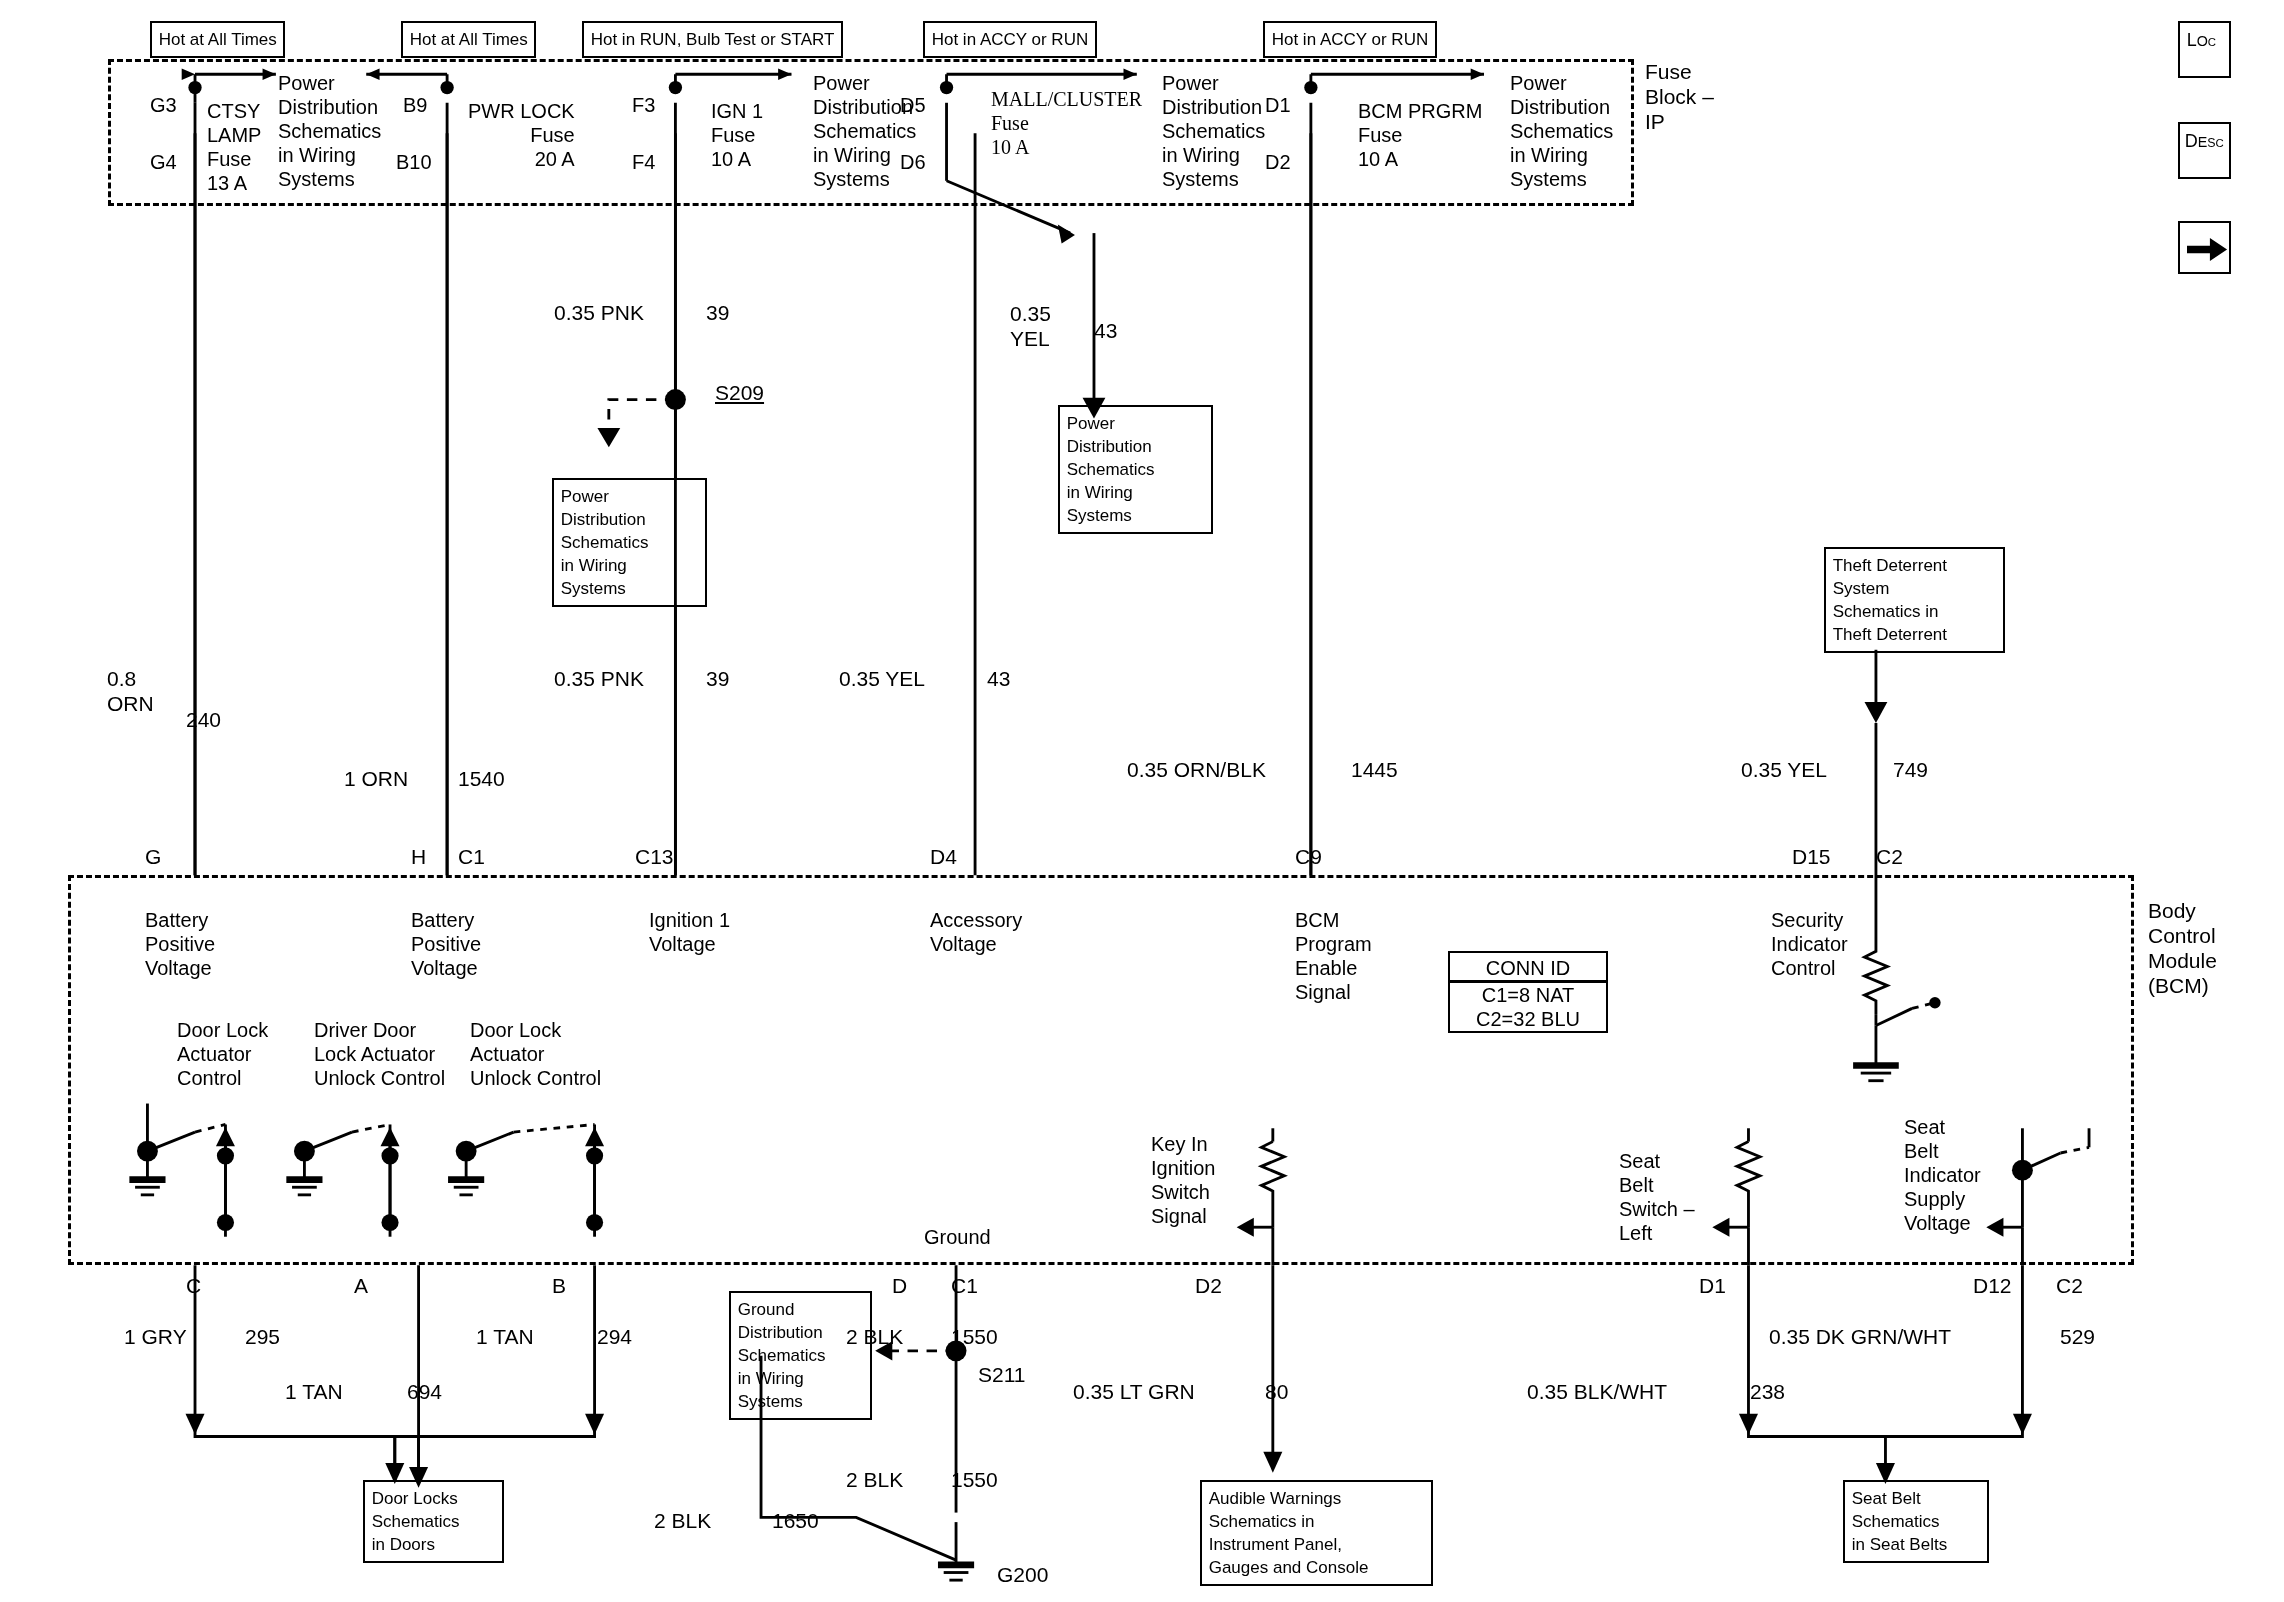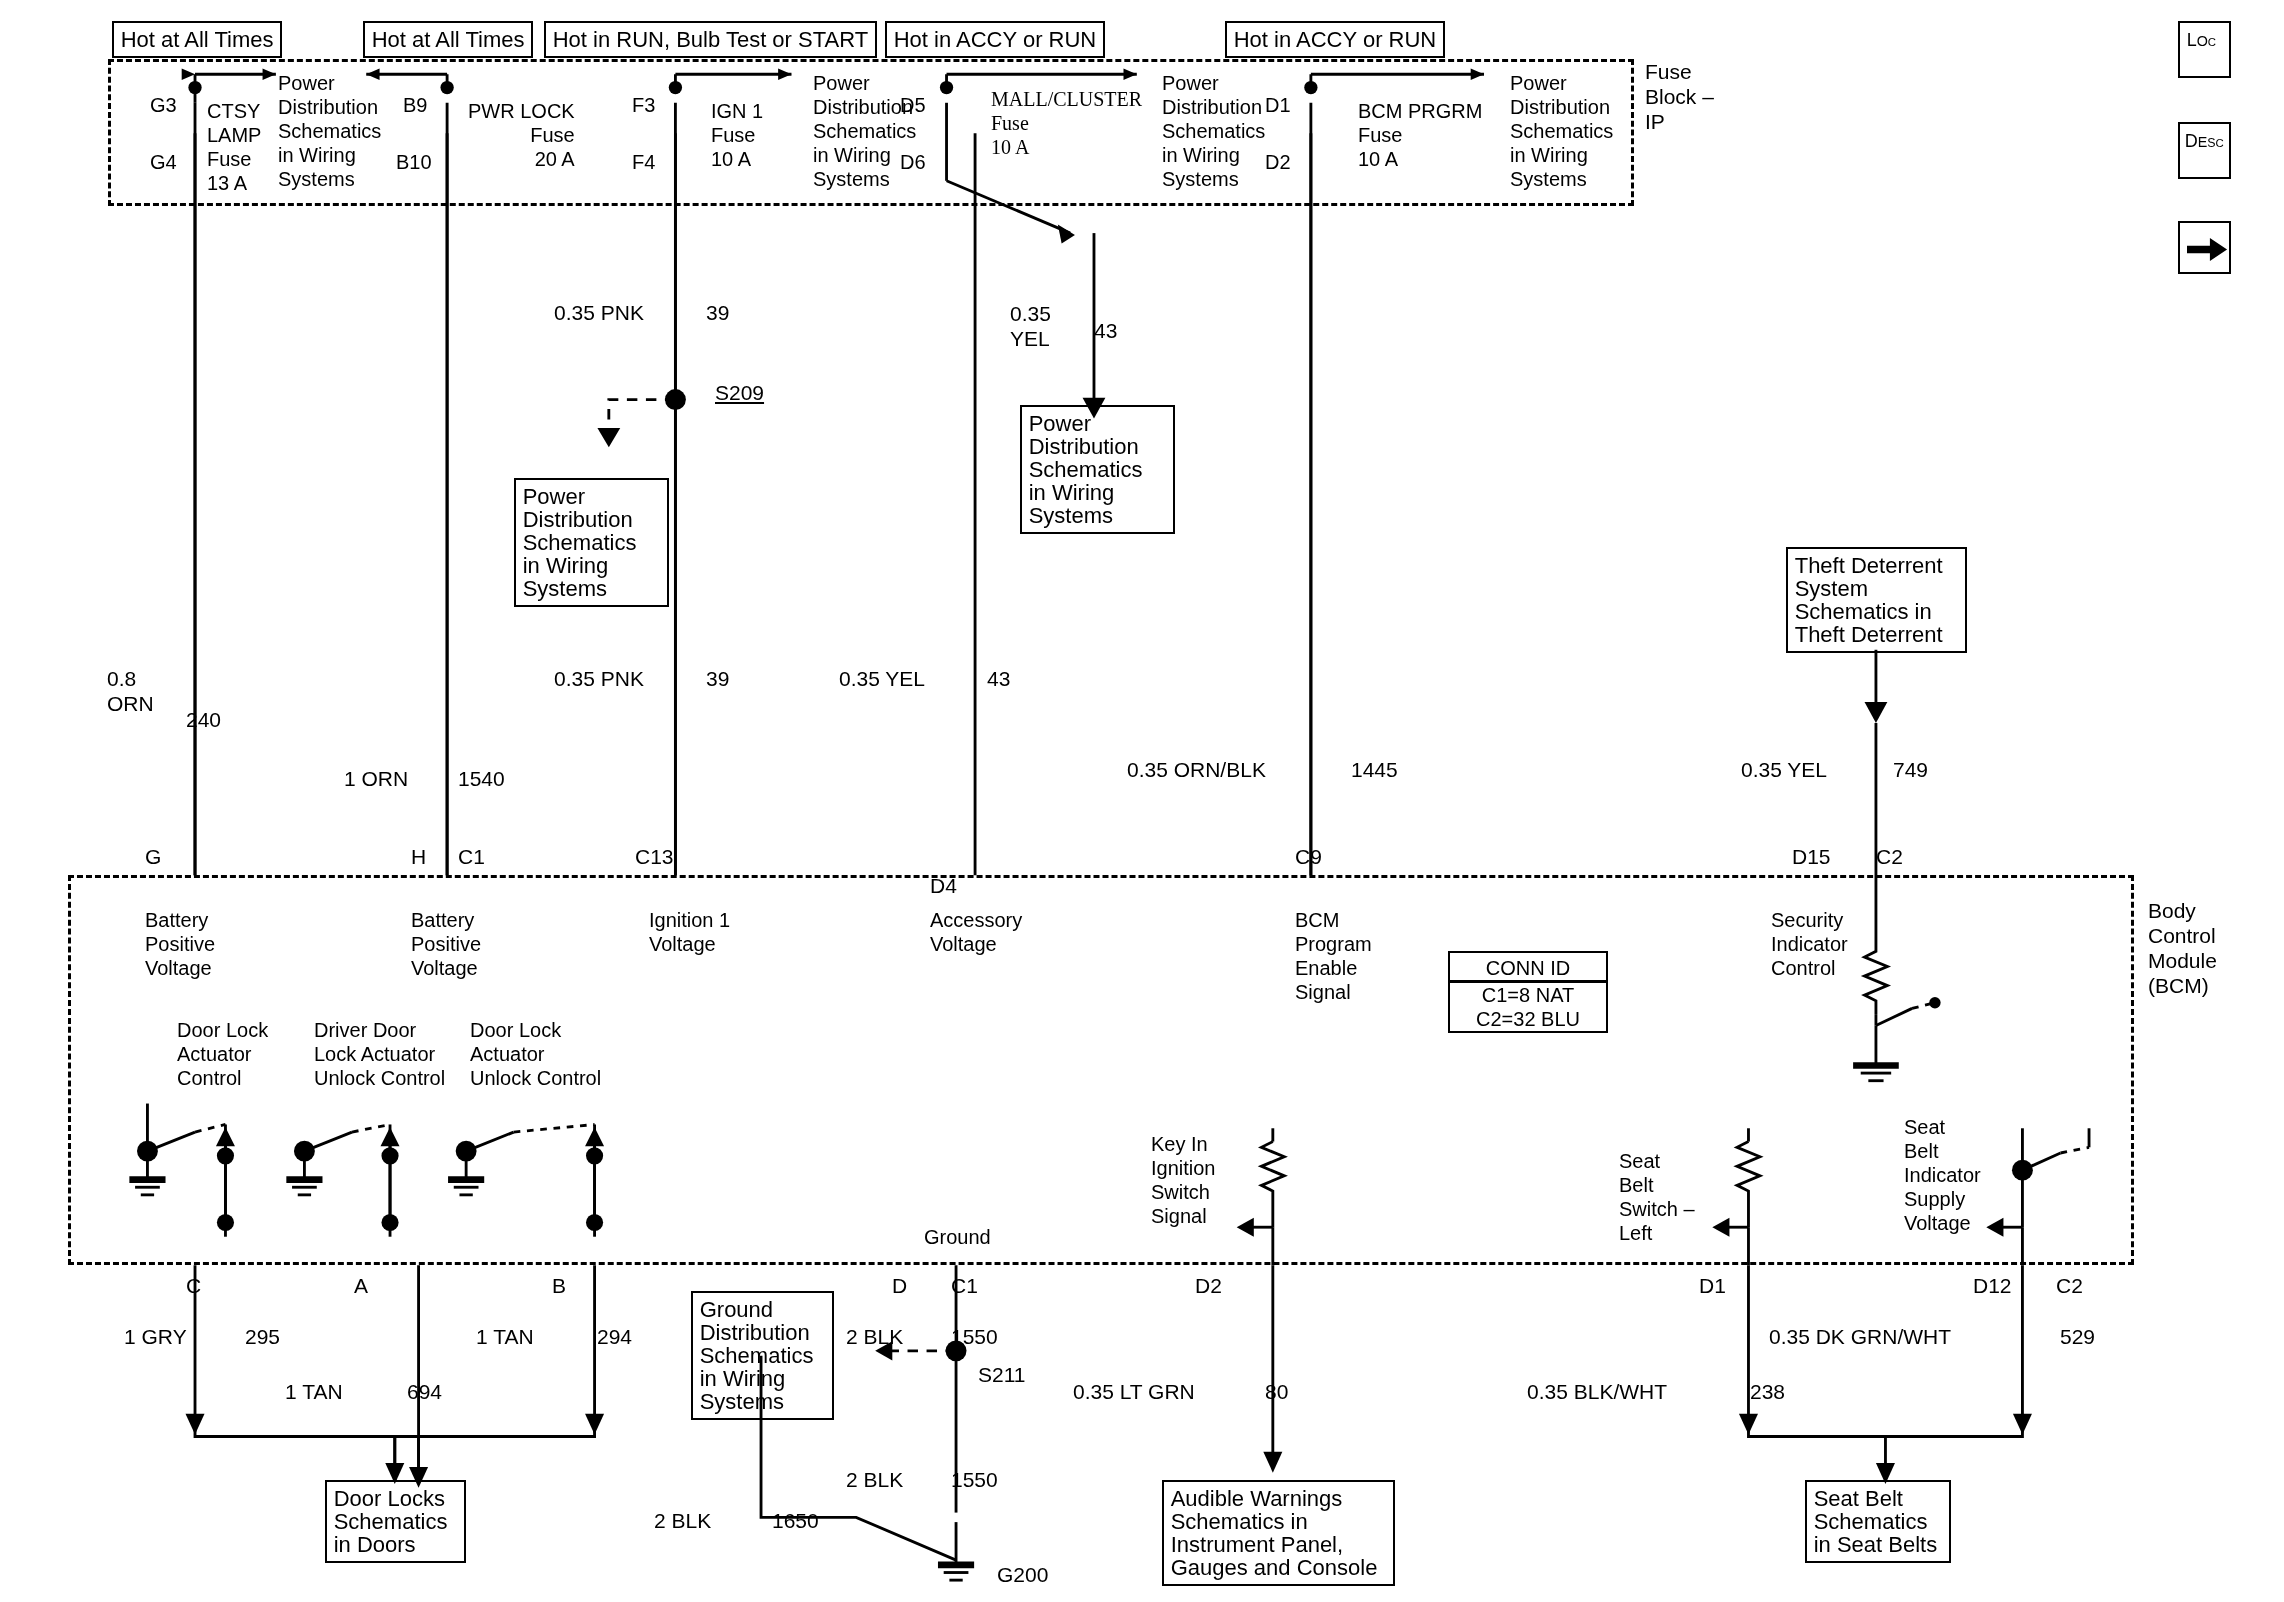--- a/index.html
+++ b/index.html
@@ -3,21 +3,21 @@
 <meta charset="utf-8">
 <style>
   html,body{margin:0;padding:0;background:#ffffff;}
   body{font-family:"Liberation Sans", sans-serif;color:#000;}
   #root{position:relative;width:2285px;height:1603px;overflow:hidden;background:#fff;}
   .abs{position:absolute;}
   .txt{font-size:20px;line-height:24px;white-space:pre;}
   .txt-s{font-size:18px;line-height:22px;white-space:pre;}
   .txt-b{font-size:21px;line-height:25px;white-space:pre;}
   .box{border:2.9px solid #000;background:#fff;box-sizing:border-box;}
-  .boxtxt{border:2.9px solid #000;background:#fff;box-sizing:border-box;padding:4.8px 6.7px;font-size:22px;line-height:23px;white-space:pre;}
+  .boxtxt{border:2.9px solid #000;background:#fff;box-sizing:border-box;padding:4.8px 6.7px;font-size:17px;line-height:23px;white-space:pre;margin-left:38px;}
   .dash{border:3.8px dashed #000;background:transparent;box-sizing:border-box;}
   .hline{background:#000;height:2.9px;}
   svg{overflow:visible;}
 </style>
 </head>
 <body>
 
 <div id="root">
 
   <div class="abs boxtxt" style="left:112px;top:21px;">Hot at All Times</div>
@@ -221,21 +221,21 @@
   <div class="abs txt-b" style="left:411px;top:844px;">H</div>
   <div class="abs txt-b" style="left:458px;top:844px;">C1</div>
   <div class="abs txt" style="left:411px;top:908px;">Battery
 Positive
 Voltage</div>
 
   <div class="abs txt-b" style="left:635px;top:844px;">C13</div>
   <div class="abs txt" style="left:649px;top:908px;">Ignition 1
 Voltage</div>
 
-  <div class="abs txt-b" style="left:930px;top:844px;margin-top:29px;">D4</div>
+  <div class="abs txt-b" style="left:930px;top:844px;">D4</div>
   <div class="abs txt" style="left:930px;top:908px;">Accessory
 Voltage</div>
 
   <div class="abs txt-b" style="left:1295px;top:844px;">C9</div>
   <div class="abs txt" style="left:1295px;top:908px;">BCM
 Program
 Enable
 Signal</div>
 
   <div class="abs txt-b" style="left:1792px;top:844px;">D15</div>

